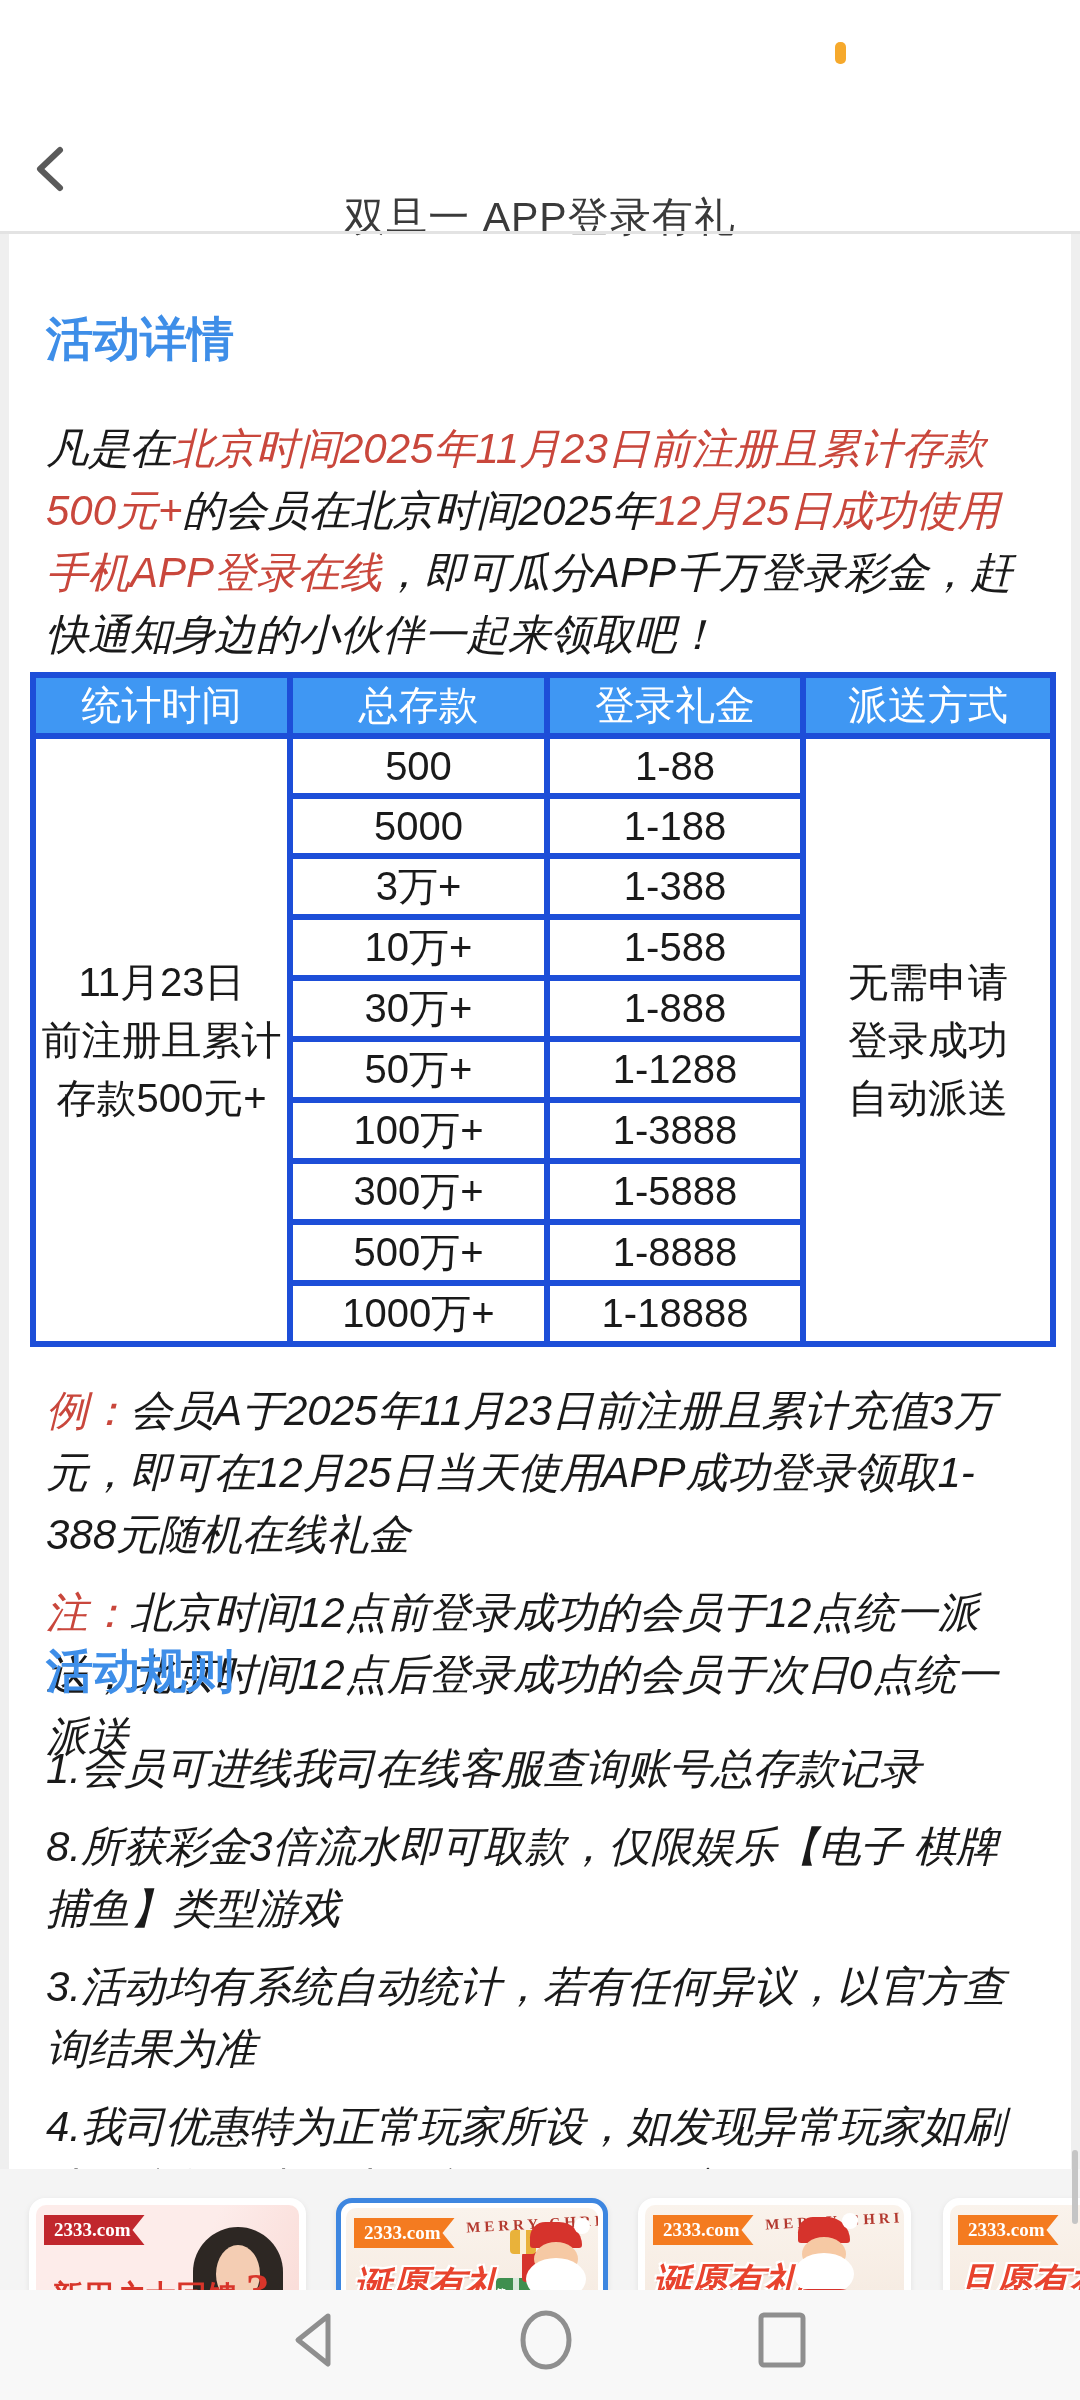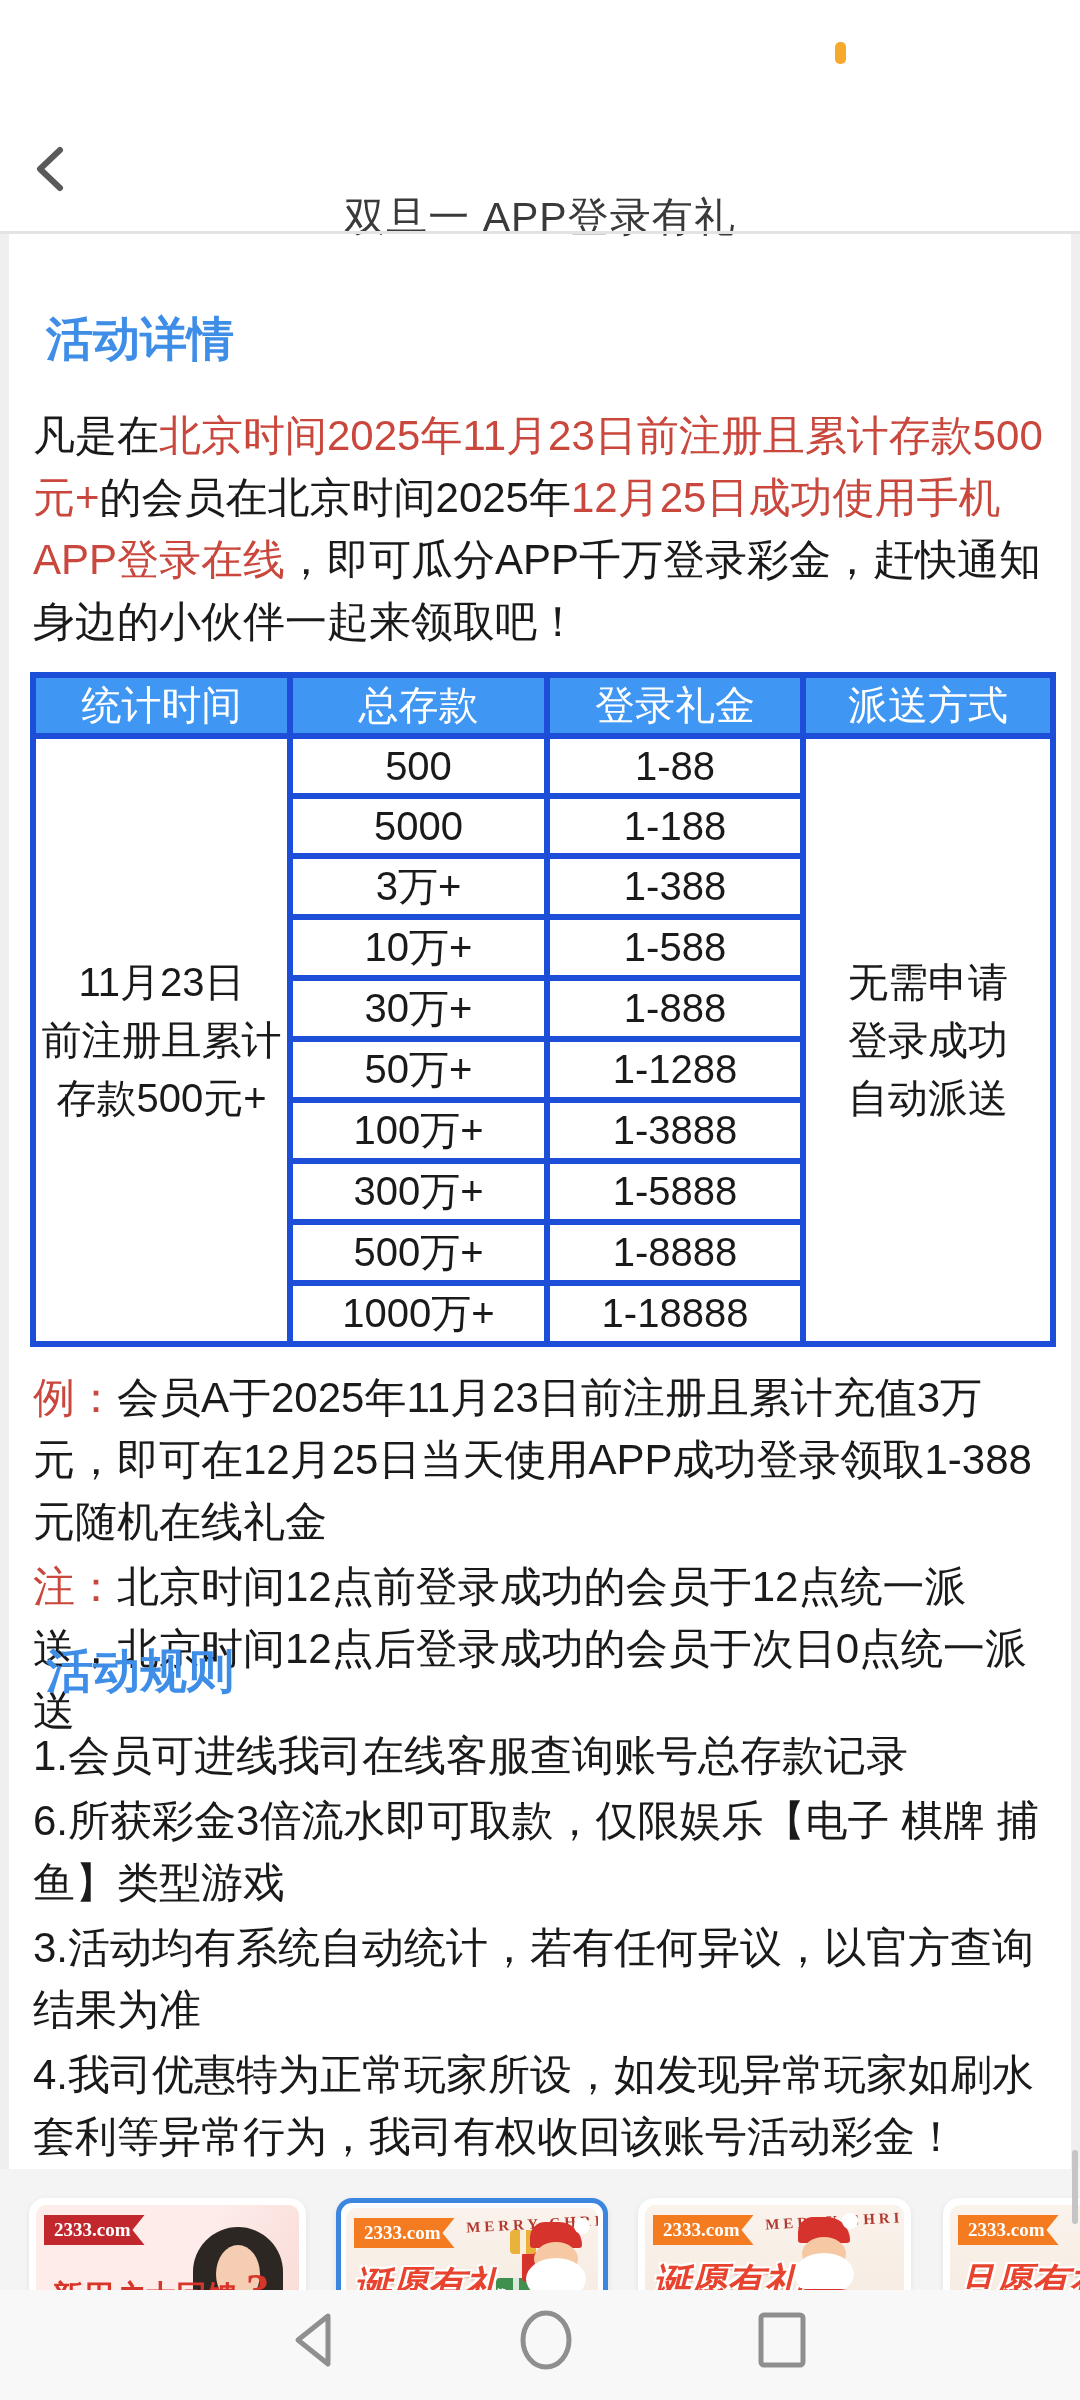--- a/index.html
+++ b/index.html
@@ -12,21 +12,21 @@
   .back-btn{position:absolute;left:28px;top:142px;width:44px;height:54px;cursor:pointer;}
   .appbar-divider{position:absolute;left:0;top:231px;width:100%;height:3px;background:#e3e3e3;}
   
   .gutter{position:absolute;top:234px;width:9px;height:1935px;background:#efefef;}
   .gutter.left{left:0;} .gutter.right{right:0;}
   
   .sec-heading{position:absolute;left:30px;margin:16px;font-size:47px;font-weight:bold;color:#3E8EE8;}
   #heading-details{top:292px;} #heading-rules{top:1624px;}
   
   .bodytext{position:absolute;left:30px;width:1020px;font-size:42px;line-height:62px;color:#1a1a1a;}
-  .bodytext p{margin:3px;}
+  .bodytext p{margin:16px;font-style:italic;}
   .red{color:#C9473C;}
   #para-details{top:402px;}
   #example-note{top:1364px;}
   #rules-list{top:1722px;}
   
   .gift-table{position:absolute;left:30px;top:672px;width:1020px;border-collapse:collapse;table-layout:fixed;}
   .gift-table th,.gift-table td{border:6px solid #1d4ed8;text-align:center;vertical-align:middle;font-size:40px;padding:0;}
   .gift-table th{background:#3F97F3;color:#ffffff;font-weight:normal;height:52px;}
   .gift-table td{height:54px;color:#1a1a1a;background:#ffffff;}
   .gift-table .span-cell{font-size:40px;line-height:58px;}
@@ -158,21 +158,21 @@
     </table>
 
   <div class="bodytext" id="example-note">
     <p><span class="red">例：</span><span>会员A于2025年11月23日前注册且累计充值3万元，即可在12月25日当天使用APP成功登录领取1-388元随机在线礼金</span></p>
     <p><span class="red">注：</span><span>北京时间12点前登录成功的会员于12点统一派送，北京时间12点后登录成功的会员于次日0点统一派送</span></p>
   </div>
 
   <h2 class="sec-heading" id="heading-rules">活动规则</h2>
   <div class="bodytext" id="rules-list">
     <p>1.会员可进线我司在线客服查询账号总存款记录</p>
-    <p>6.所获彩金3倍流水即可取款，仅限娱乐【电子 棋牌 捕鱼】类型游戏</p>
+    <p>8.所获彩金3倍流水即可取款，仅限娱乐【电子 棋牌 捕鱼】类型游戏</p>
     <p>3.活动均有系统自动统计，若有任何异议，以官方查询结果为准</p>
     <p>4.我司优惠特为正常玩家所设，如发现异常玩家如刷水套利等异常行为，我司有权收回该账号活动彩金！</p>
   </div>
 
   <div class="banner-strip">
 
     <div class="promo-card" style="left:29px;width:277px;">
       <div class="artwork newuser">
         <div class="brand-ribbon red">2333.com</div>
         <div class="woman">

